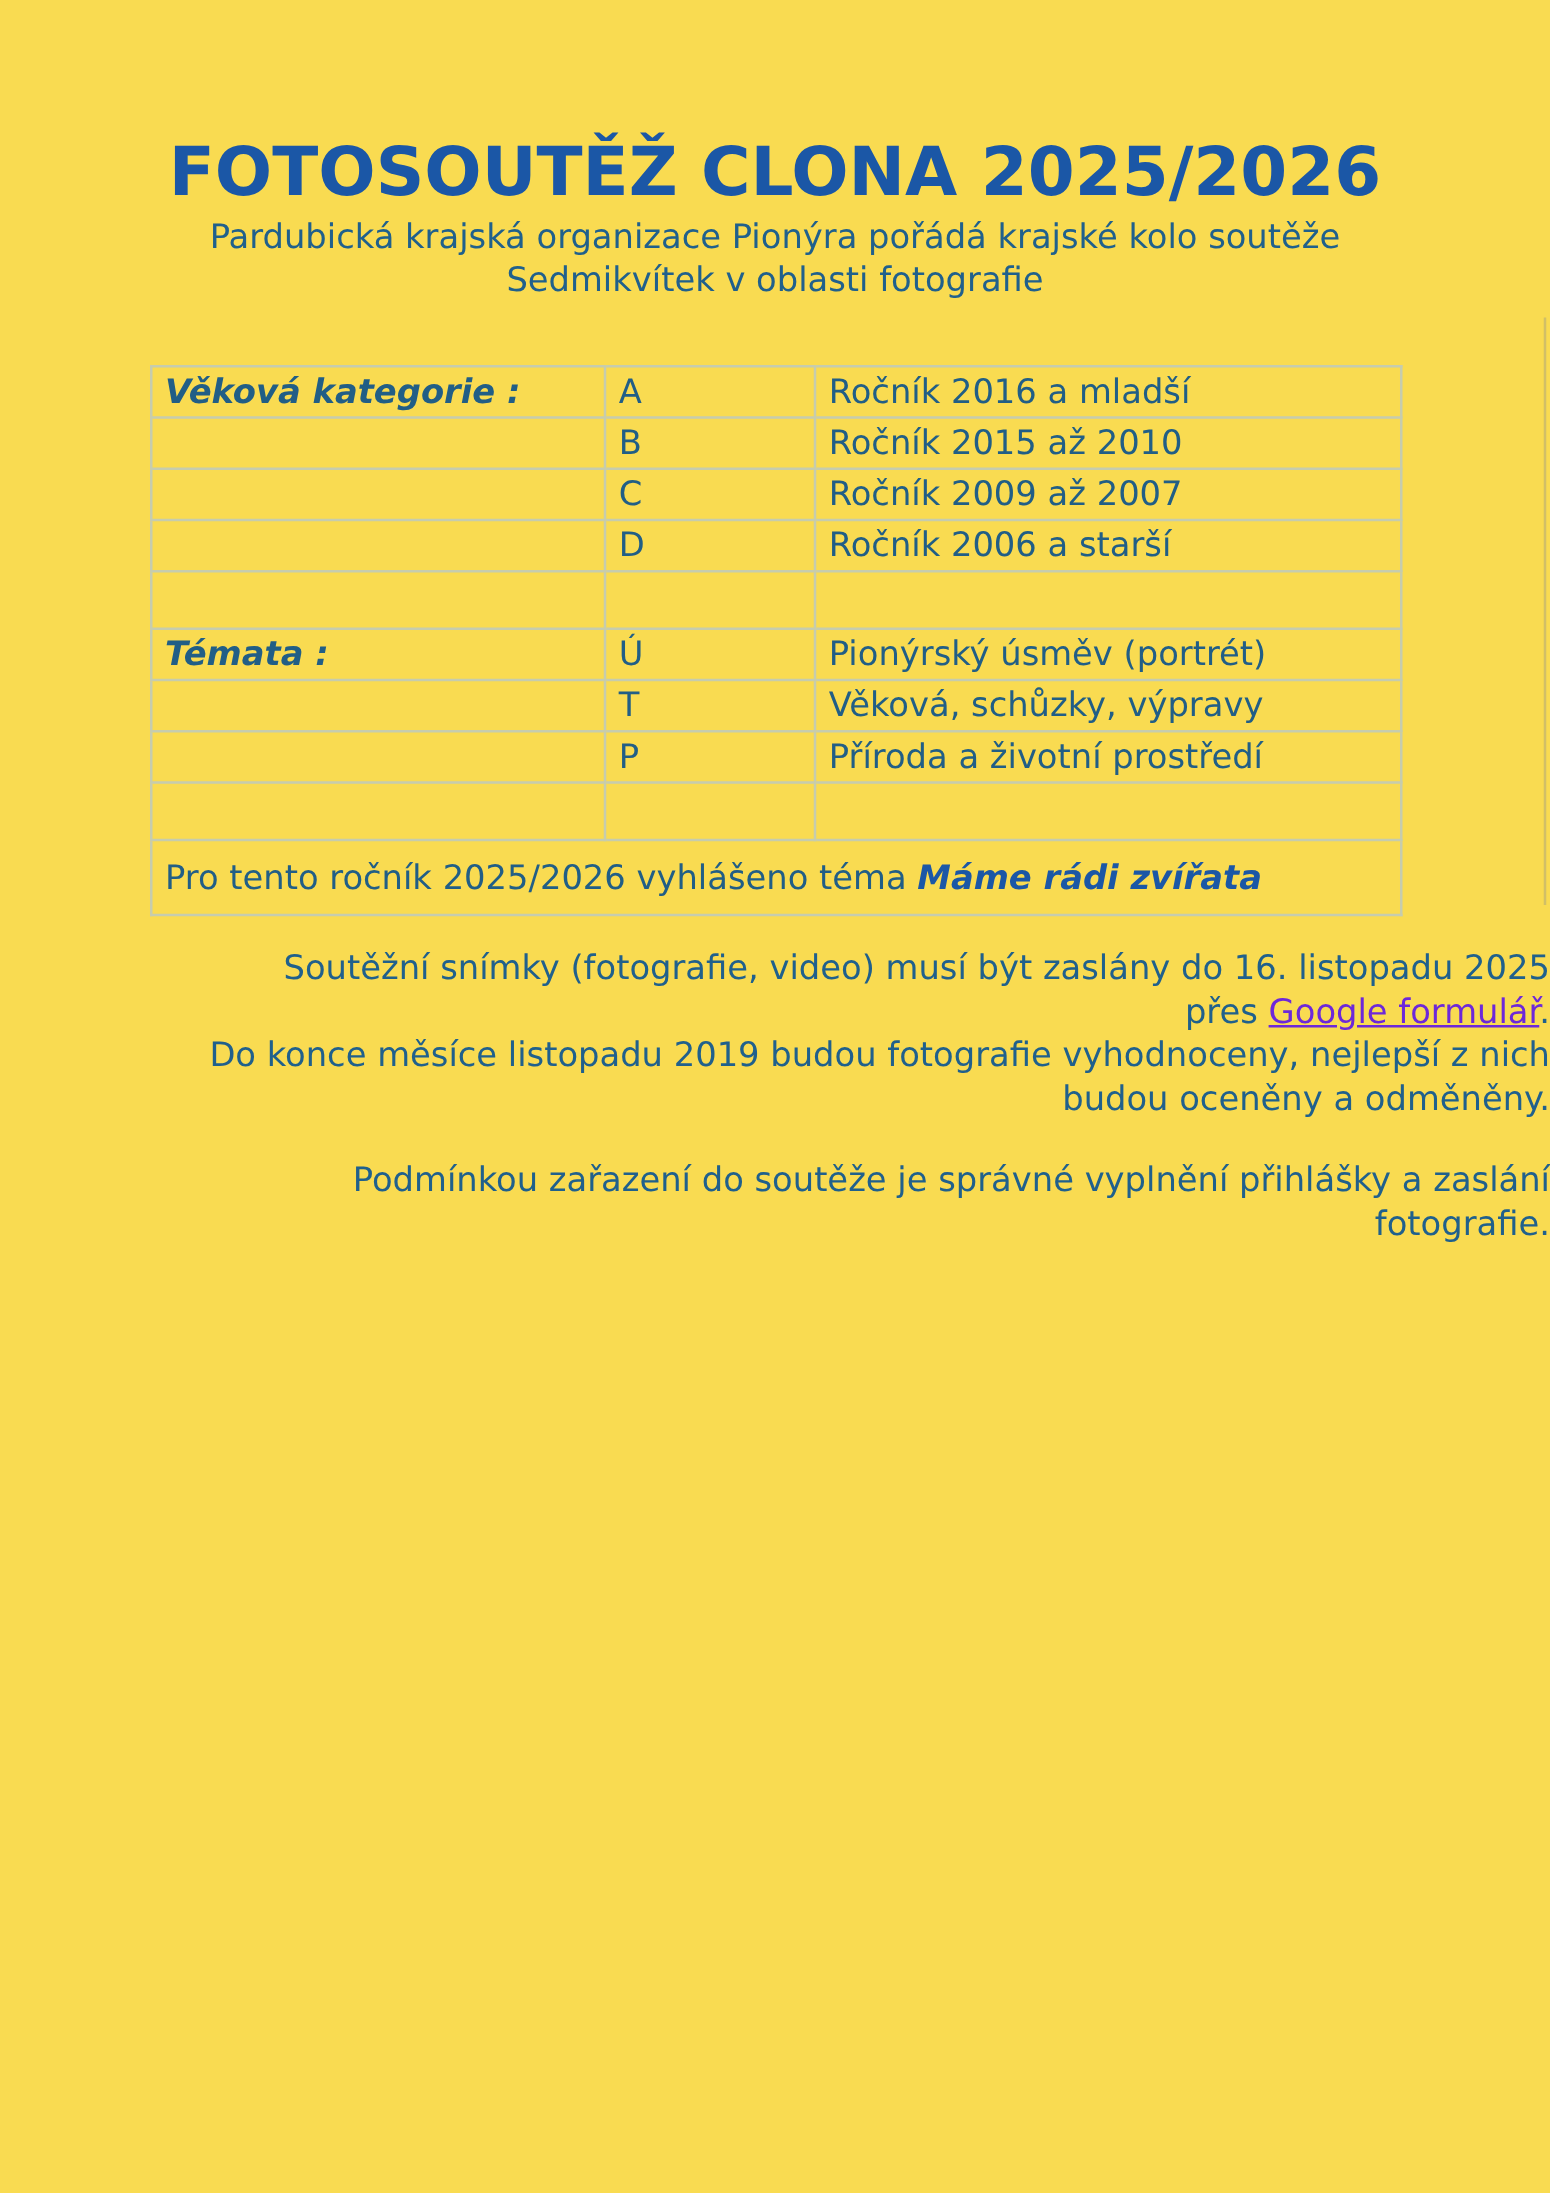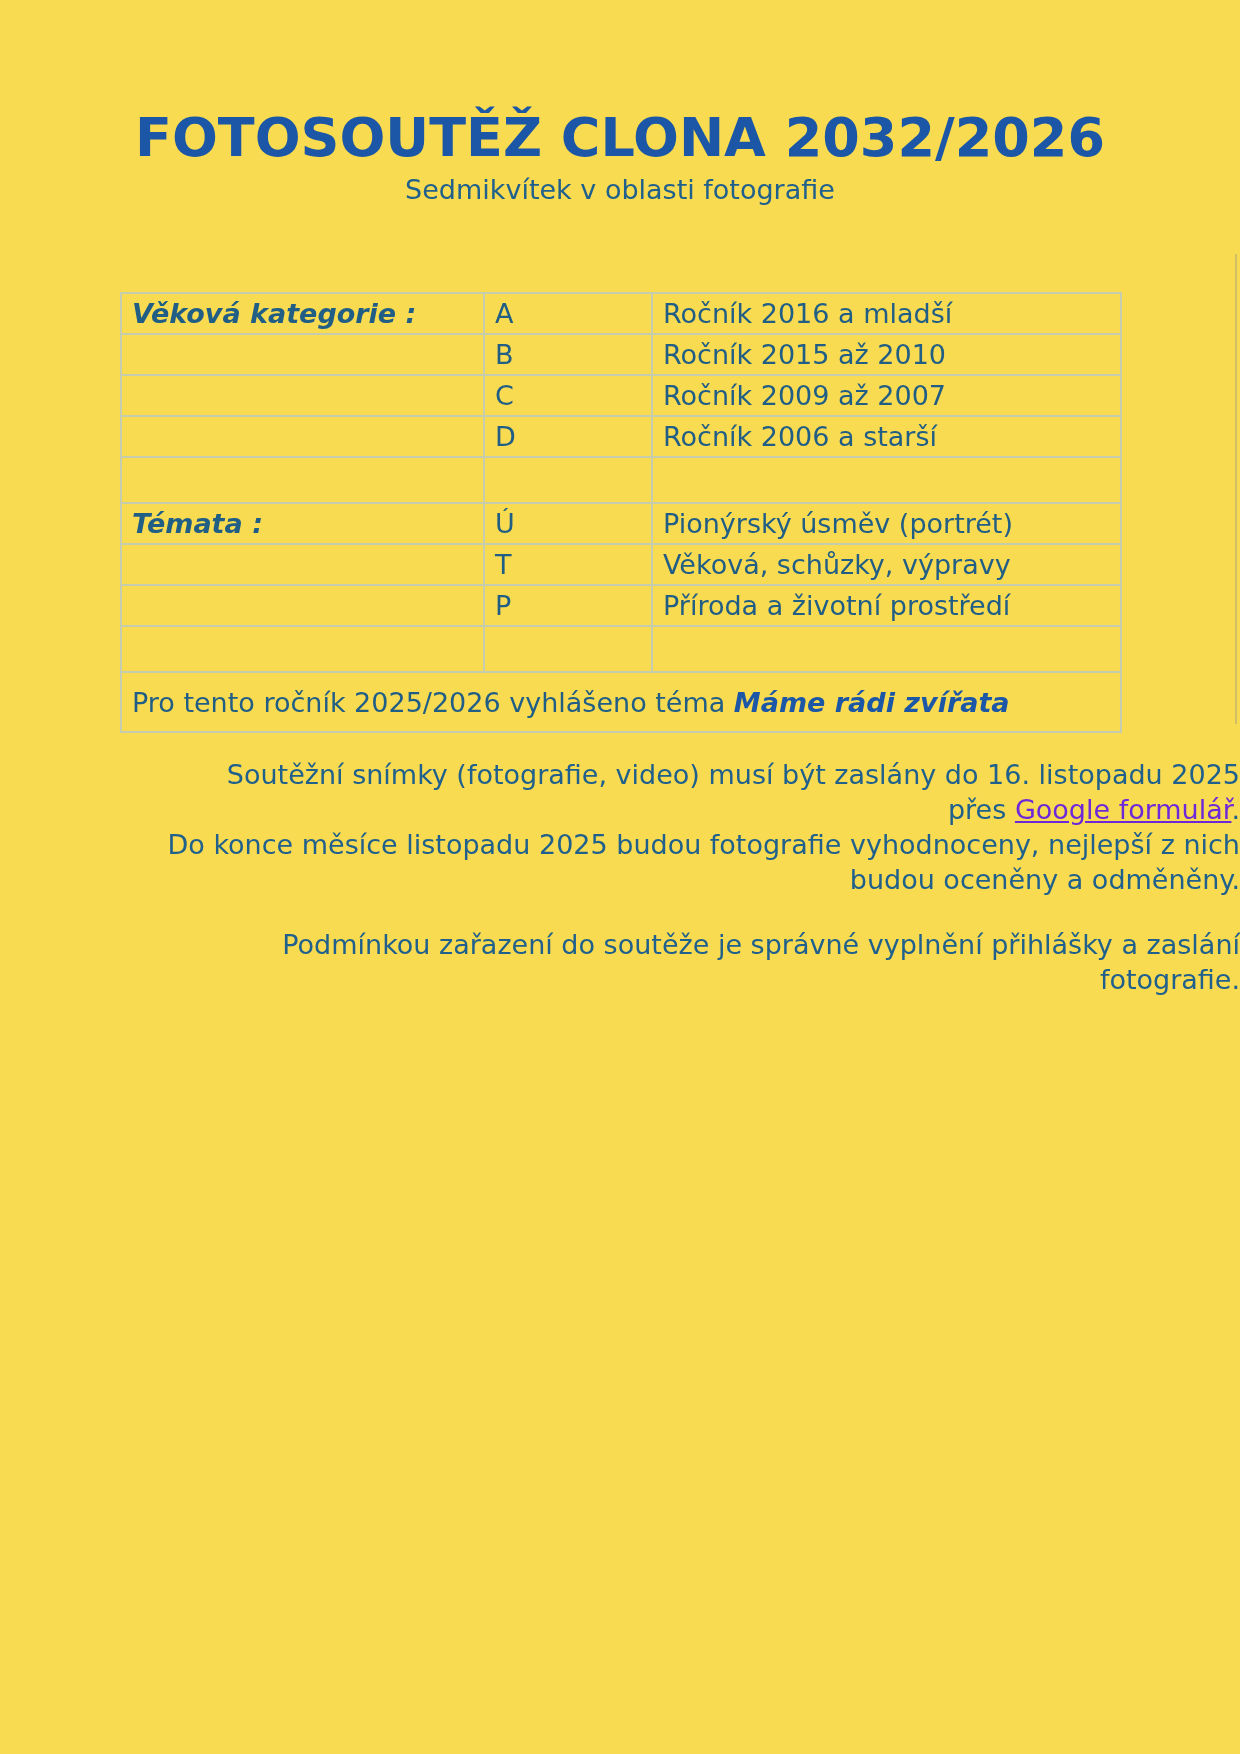--- a/index.html
+++ b/index.html
@@ -64,23 +64,24 @@
   .edge-line{
     position:absolute;left:1235px;top:254px;width:2px;height:470px;
     background:rgba(160,158,130,0.45);
   }
 </style>
 </head>
 <body>
 
 <div class="page">
 
-  <div class="title">FOTOSOUTĚŽ CLONA 2032/2026</div>
+  <div class="title">FOTOSOUTĚŽ CLONA 2025/2026</div>
 
   <div class="subtitle">
+    <div>Pardubická krajská organizace Pionýra pořádá krajské kolo soutěže</div>
     <div>Sedmikvítek v oblasti fotografie</div>
   </div>
 
   <table class="cats">
     <colgroup>
         <col class="c1">
         <col class="c2">
         <col class="c3">
       </colgroup>
     <tbody>
@@ -135,21 +136,21 @@
         </td>
       </tr>
     </tbody>
   </table>
 
   <div class="bodytext">
     <div>Soutěžní snímky (fotografie, video) musí být zaslány do 16. listopadu 2025</div>
     <div>
       <span>přes </span><a class="doclink" href="#">Google formulář</a><span>.</span>
     </div>
-    <div>Do konce měsíce listopadu 2025 budou fotografie vyhodnoceny, nejlepší z nich</div>
+    <div>Do konce měsíce listopadu 2019 budou fotografie vyhodnoceny, nejlepší z nich</div>
     <div>budou oceněny a odměněny.</div>
     <div class="gap"></div>
     <div>Podmínkou zařazení do soutěže je správné vyplnění přihlášky a zaslání</div>
     <div>fotografie.</div>
   </div>
 
   <div class="edge-line"></div>
 
 </div>
 

